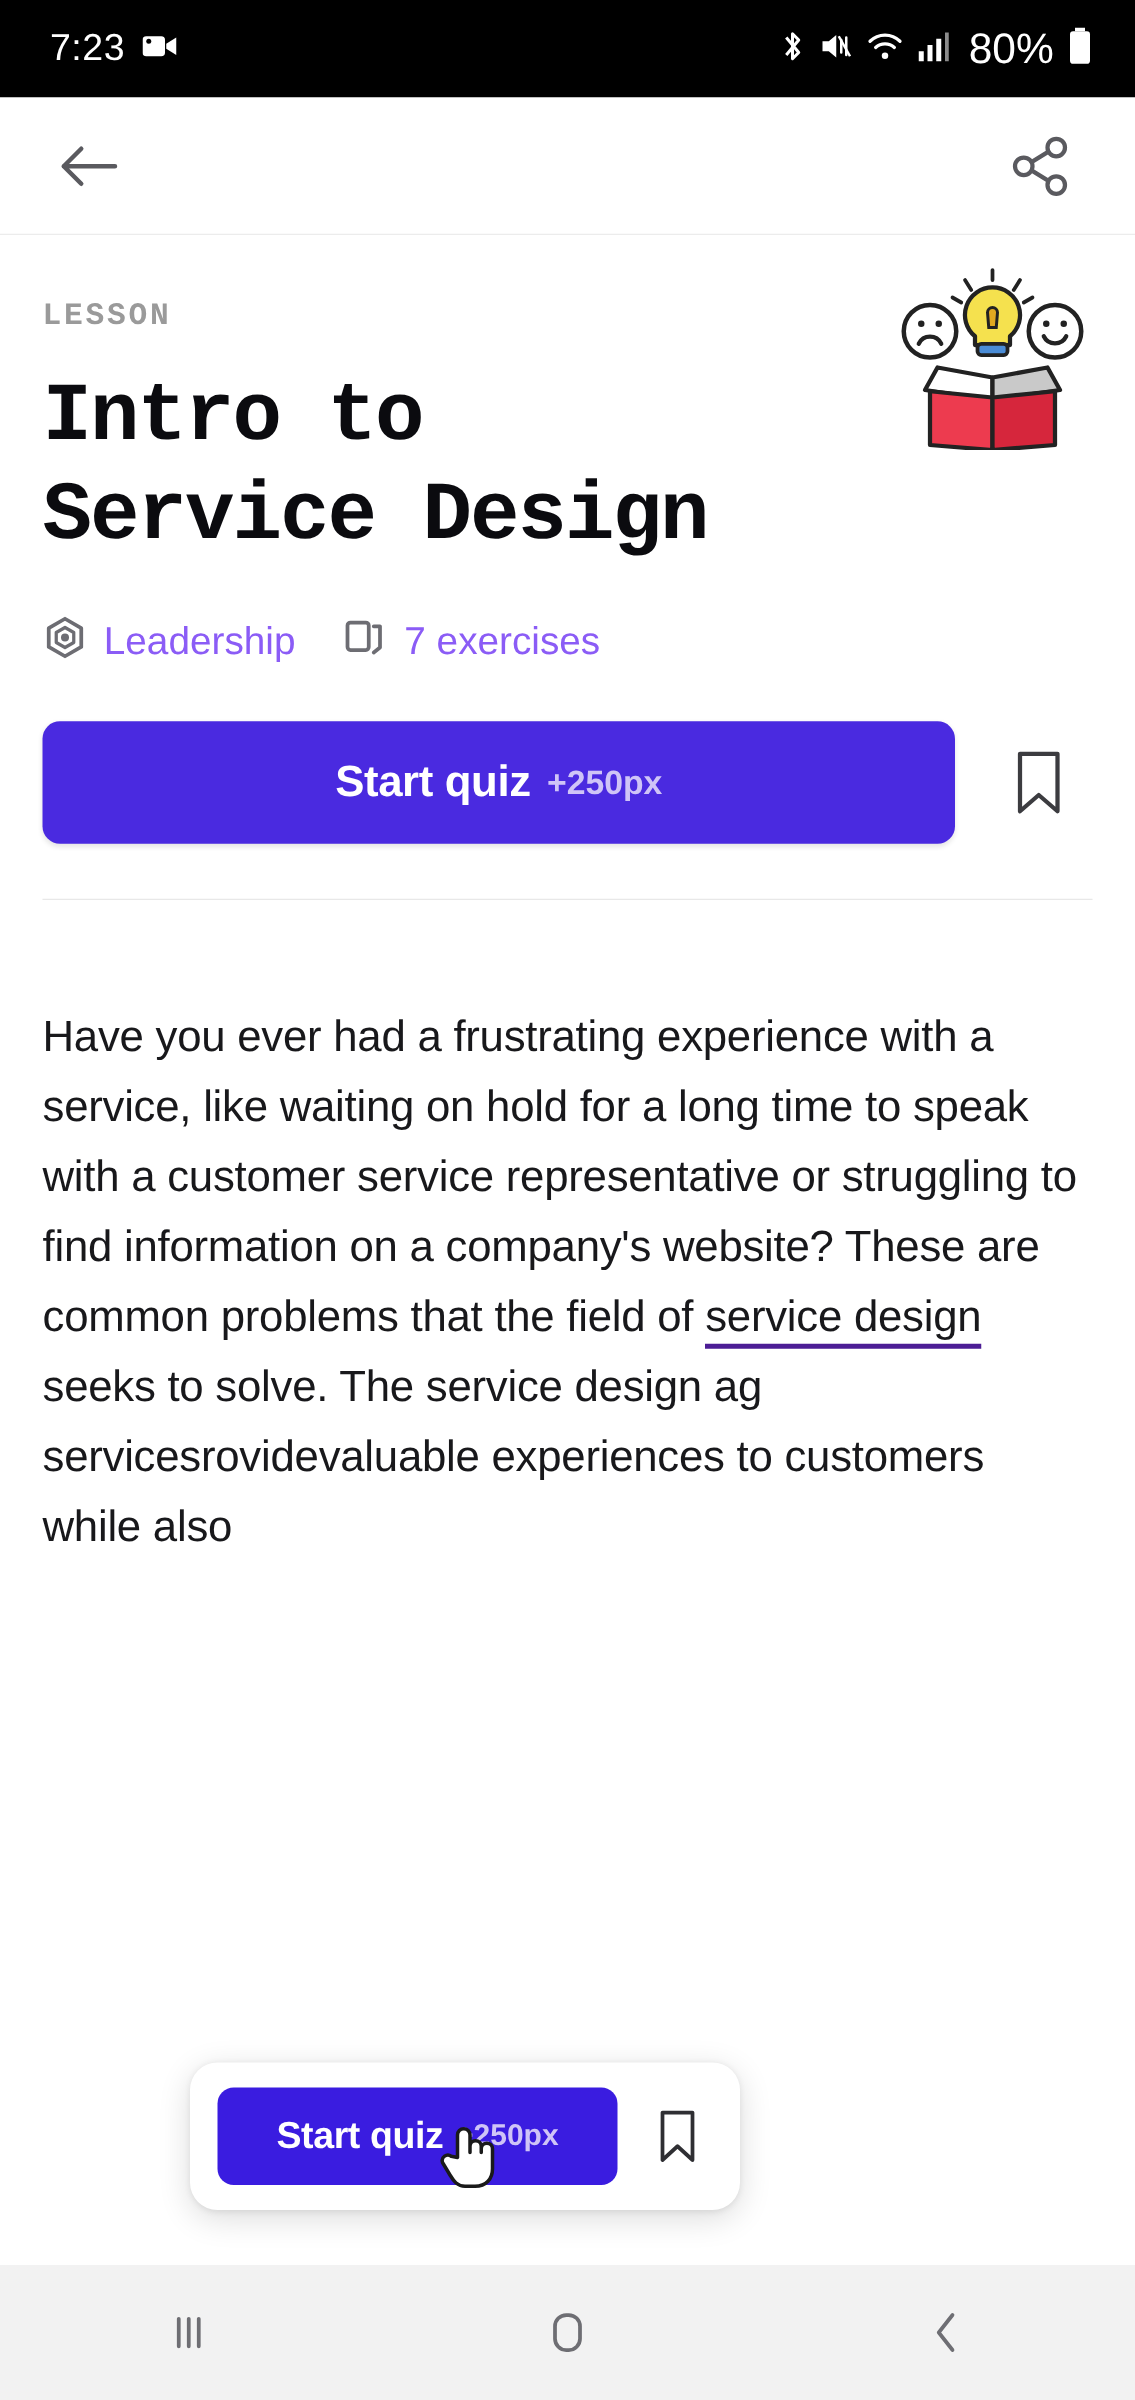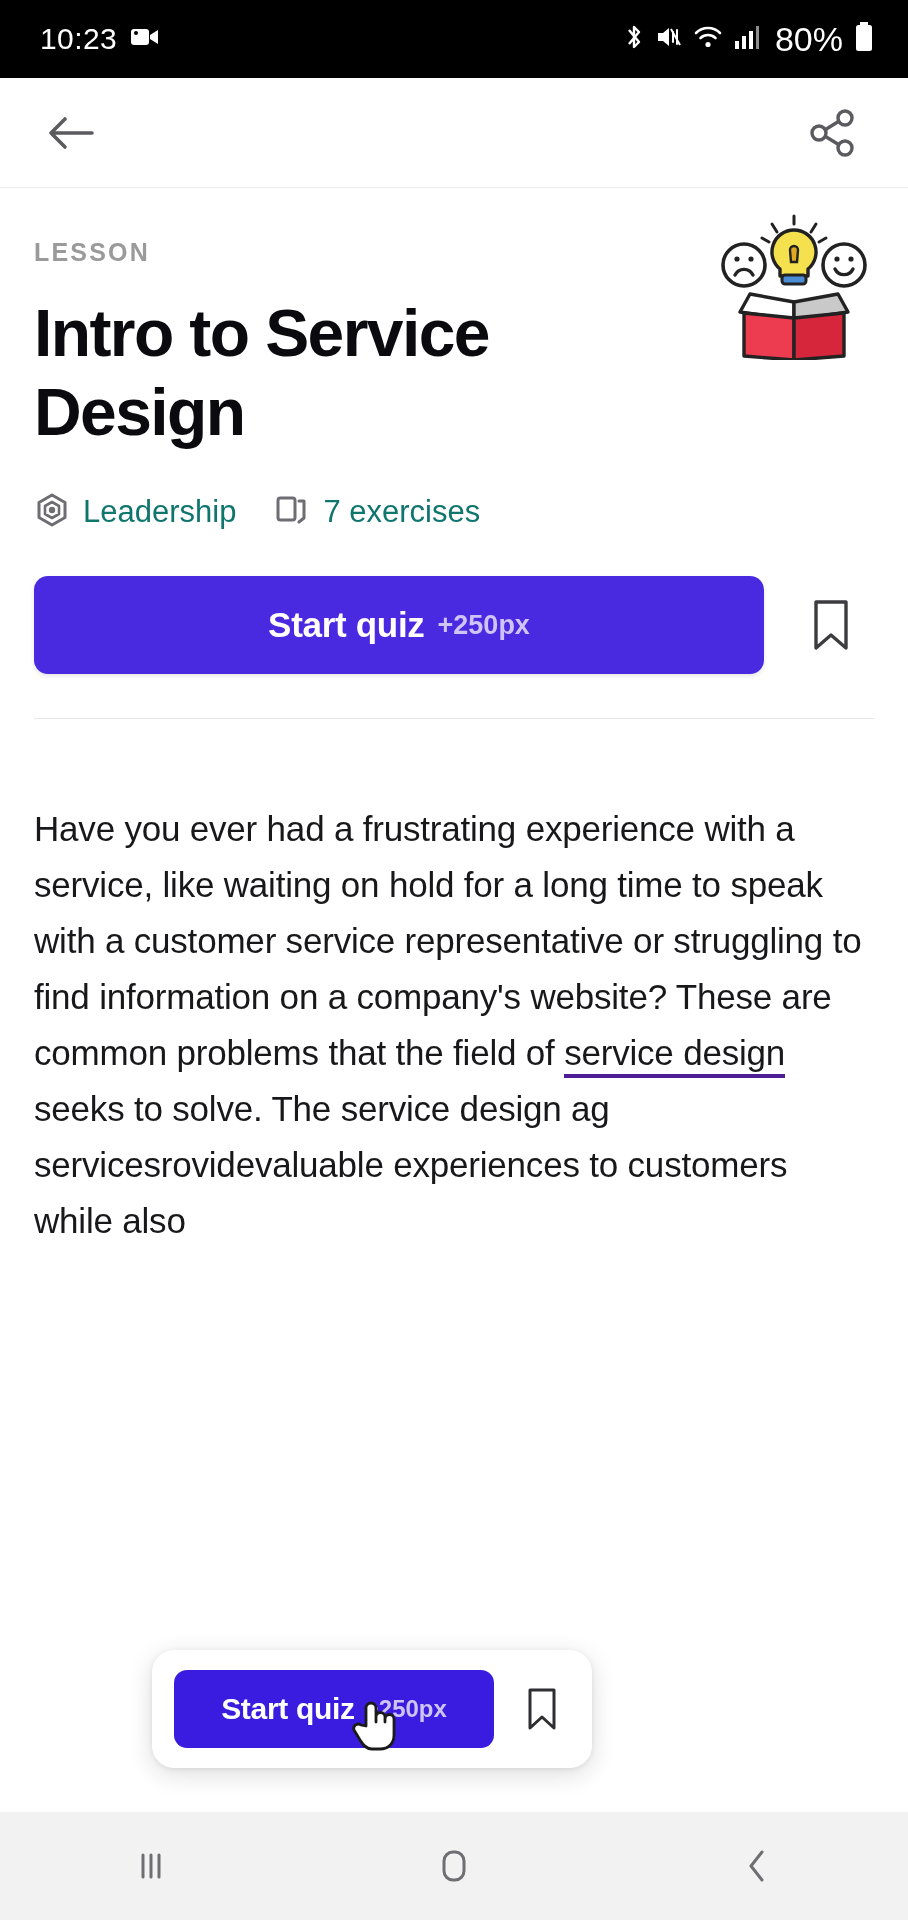--- a/index.html
+++ b/index.html
@@ -26,21 +26,21 @@
   .app-bar{
     height:110px; background:#fff;
     display:flex; align-items:center; justify-content:space-between;
     padding:0 38px 0 34px;
     border-bottom:1px solid #ececec;
   }
 
   
   .content{ padding:0 34px; position:relative; }
 
-  .hero{ display:flex; justify-content:flex-end; align-items:flex-start; }
+  .hero{ display:flex; justify-content:flex-end; align-items:flex-start;font-family:Liberation Mono, monospace; }
   .hero-text{ flex:1; padding-top:50px; }
 
   .eyebrow{
     font-size:25px; font-weight:700; letter-spacing:2.2px;
     color:#9a9a9a; text-transform:uppercase;
   }
   .title{
     margin-top:27px;
     font-size:66px; line-height:1.20;
     font-weight:700; letter-spacing:-1.6px; color:#0b0b0f;
@@ -52,21 +52,21 @@
     color:#6d6d73; max-width:690px; font-weight:400;
   }
 
   .illus{ width:160px; height:150px; margin-top:22px; flex:none; }
 
   .meta-row{
     display:flex; align-items:center; gap:38px;
     margin-top:40px;
   }
   .meta-item{ display:flex; align-items:center; gap:13px; }
-  .meta-label{ font-size:31px; color:#0f766e; }
+  .meta-label{ font-size:31px; color:#8b5cf6; }
 
   .cta-row{
     display:flex; align-items:center; gap:24px;
     margin-top:44px;
   }
   .btn-primary{
     flex:1;
     height:98px;
     background:#4a2ae0;
     border:none; border-radius:14px;
@@ -136,21 +136,21 @@
   .nav-btn{
     width:150px; height:108px; background:transparent; border:none;
     display:flex; align-items:center; justify-content:center; cursor:pointer;
   }
 </style>
 </head>
 <body>
 
 <div class="status-bar">
   <div class="sb-left">
-    <span class="sb-time">10:23</span>
+    <span class="sb-time">7:23</span>
     <span>
       <svg width="28" height="20" viewBox="0 0 28 20">
           <rect x="0" y="2" width="18" height="16" rx="3" fill="#fff"></rect>
           <path d="M19 8 L27 3 V17 L19 12 Z" fill="#fff"></path>
           <circle cx="5" cy="6" r="2" fill="#000"></circle>
         </svg>
     </span>
   </div>
   <div class="sb-right">
     <span>

